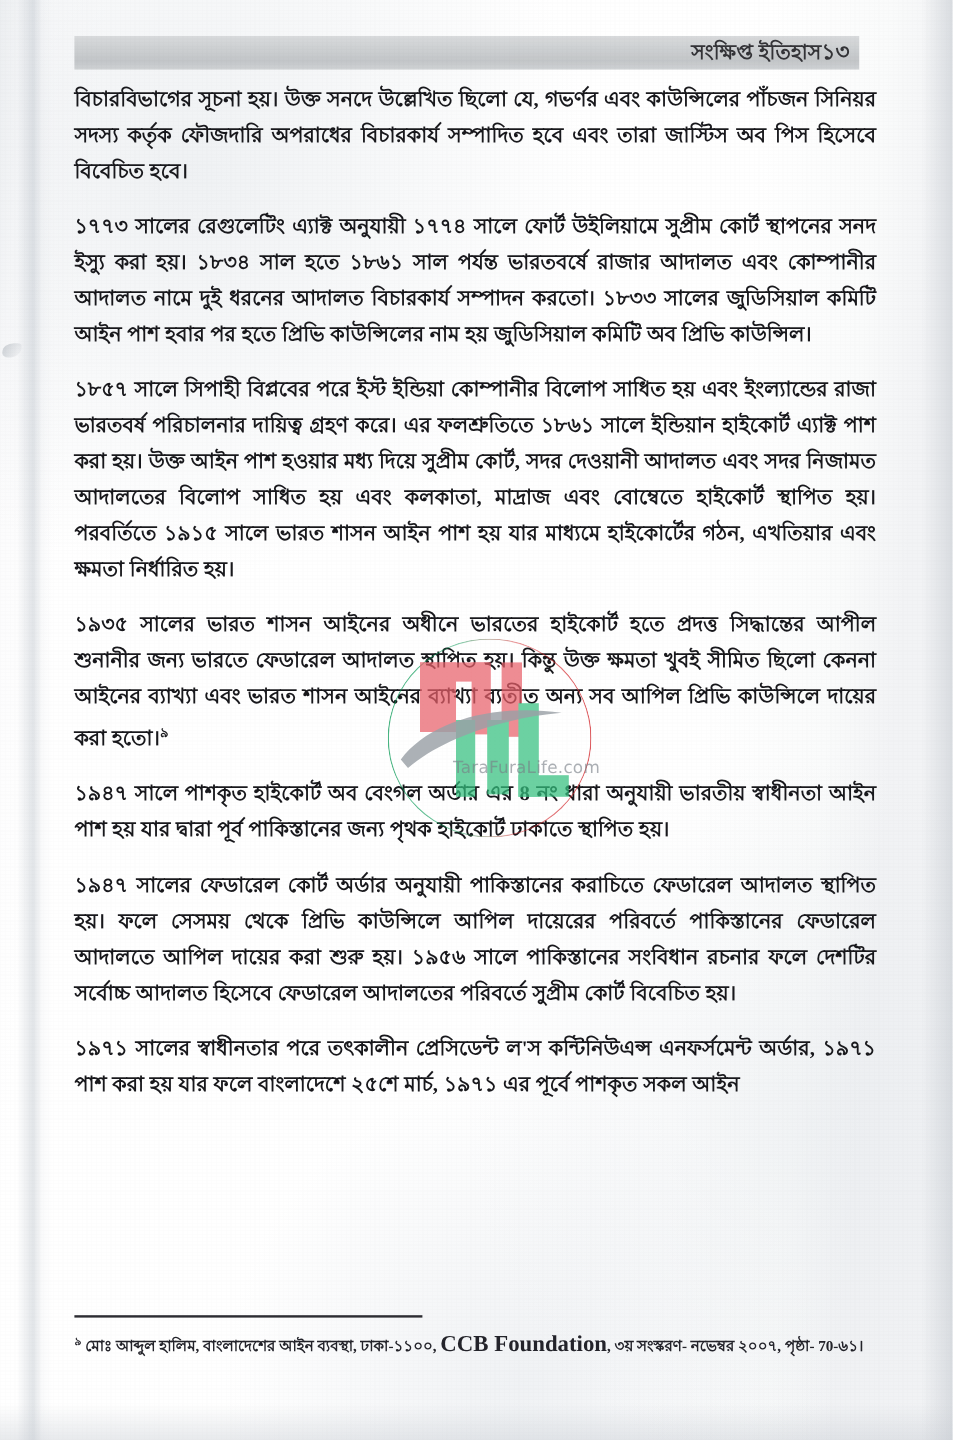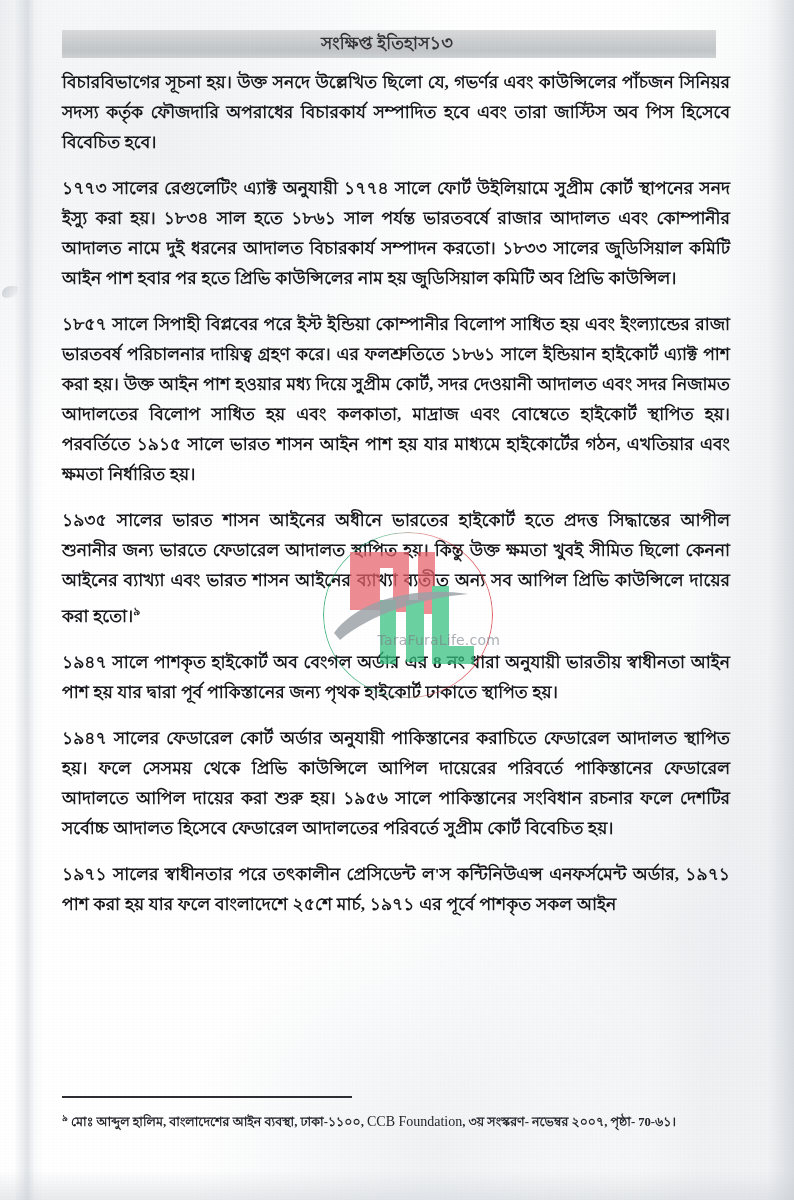--- a/index.html
+++ b/index.html
@@ -61,21 +61,21 @@
 
   
   .header {
     position: absolute;
     left: 62px;
     top: 30px;
     width: 654px;
     height: 28px;
     display: flex;
     align-items: center;
-    justify-content: center;
+    justify-content: flex-end;
     padding: 0 6px 0 4px;
     box-sizing: border-box;
     background: linear-gradient(180deg, #d6d8da 0%, #c9ccce 40%, #bfc2c5 75%, #cdd0d2 100%);
     opacity: 0.93;
   }
   .header-title {
     font-size: 17px;
     font-weight: 700;
     letter-spacing: 0.2px;
     color: #242428;
@@ -173,22 +173,22 @@
   .fn-marker {
     font-size: 9px;
     vertical-align: super;
     font-weight: 700;
   }
   .fn-italic-u {
     text-underline-offset: 2px;
   }
   .fn-latin {
     font-family: "Liberation Serif", serif;
-    font-weight: 400;
-    font-size: 14px;
+    font-weight: 700;
+    font-size: 19px;
   }
 </style>
 </head>
 <body>
 
 <div class="page">
 
   <div class="crease"></div>
   <div class="crease-nick"></div>
 

